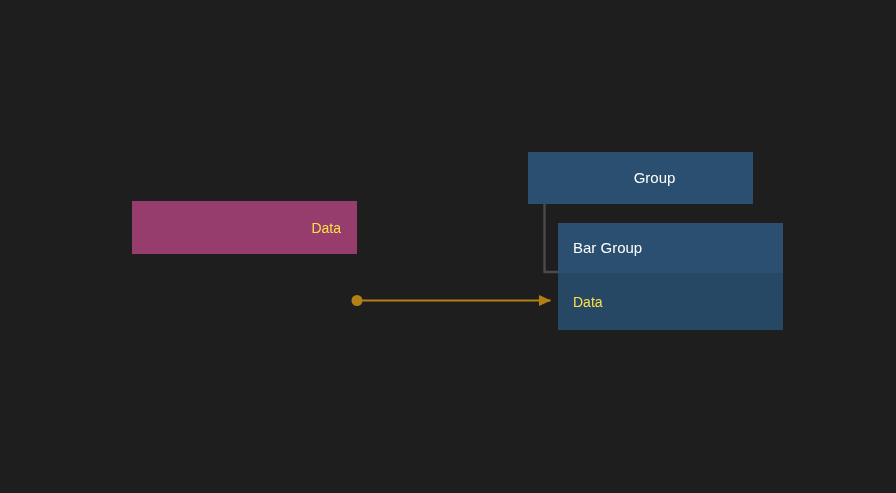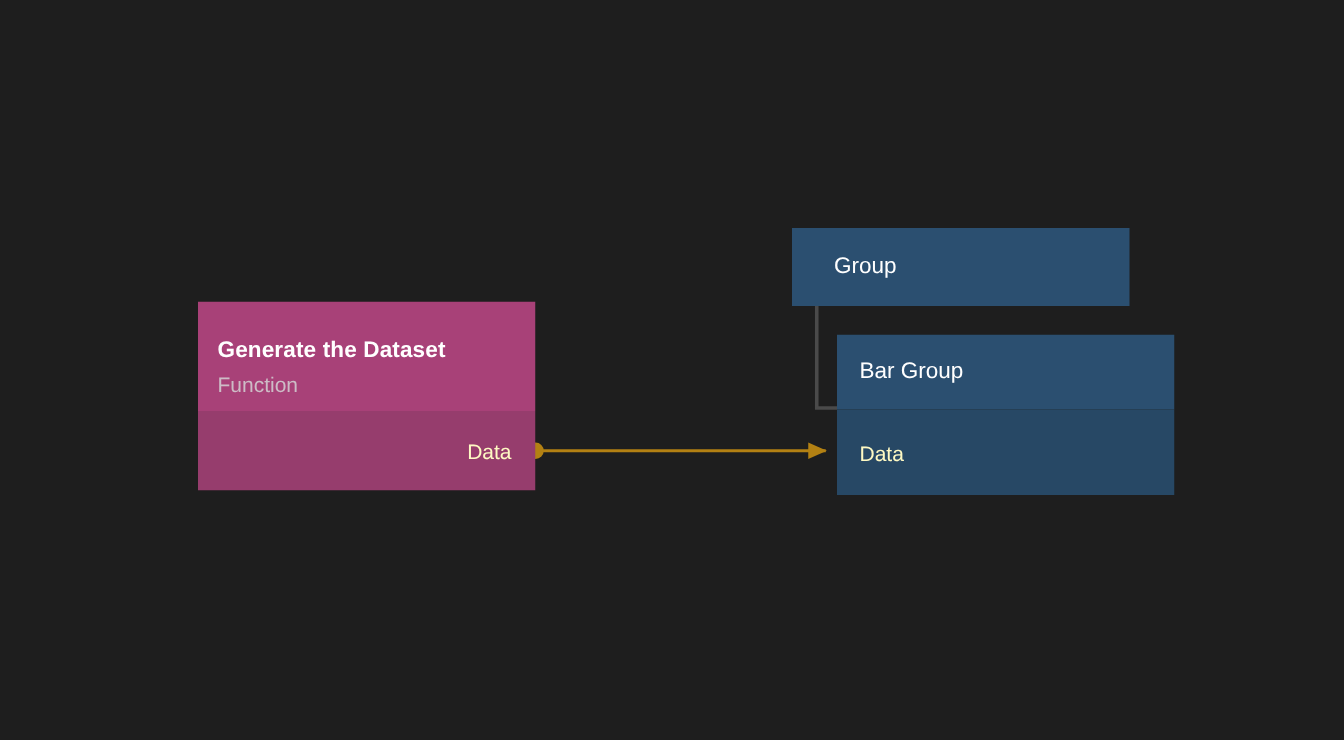--- a/index.html
+++ b/index.html
@@ -60,21 +60,21 @@
     white-space: nowrap;
   }
 
   .port-row {
     position: relative;
     display: flex;
     align-items: center;
     height: 100%;
   }
   .port-label {
-    color: #fef9c3;
+    color: #fde047;
     font-size: 14px;
     white-space: nowrap;
   }
 
   
   #node-function {
     left: 132px;
     top: 201px;
     width: 225px;
     height: 126px;
@@ -106,20 +106,21 @@
   #node-group {
     left: 528px;
     top: 152px;
     width: 225px;
     height: 52px;
     background: #2b4f70;
   }
   #node-group .node-header {
     height: 52px;
     padding-left: 28px;
+    text-align: center;
   }
   #node-group .node-title {
     font-size: 15px;
     font-weight: normal;
   }
 
   
   #node-barchart {
     left: 558px;
     top: 223px;
@@ -170,24 +171,20 @@
       <line x1="357" y1="300.5" x2="550.5" y2="300.5" stroke="#b38113" stroke-width="2" marker-end="url(#arrow-amber)"></line>
       <circle cx="357" cy="300.5" r="5.5" fill="#b38113"></circle>
     </g>
   </svg>
 
   <svg id="group-child-connector" viewBox="0 0 16 70" width="16" height="70">
     <path d="M 1.5 0 L 1.5 68 L 15 68" fill="none" stroke="#4a4a4a" stroke-width="2.4"></path>
   </svg>
 
   <div class="node" id="node-function">
-    <div class="node-header">
-      <div class="node-title">Generate the Dataset</div>
-      <div class="node-subtitle">Function</div>
-    </div>
     <div class="node-body">
       <div class="port-row">
         <span class="port-label">Data</span>
       </div>
     </div>
   </div>
 
   <div class="node" id="node-group">
     <div class="node-header">
       <div class="node-title">Group</div>

